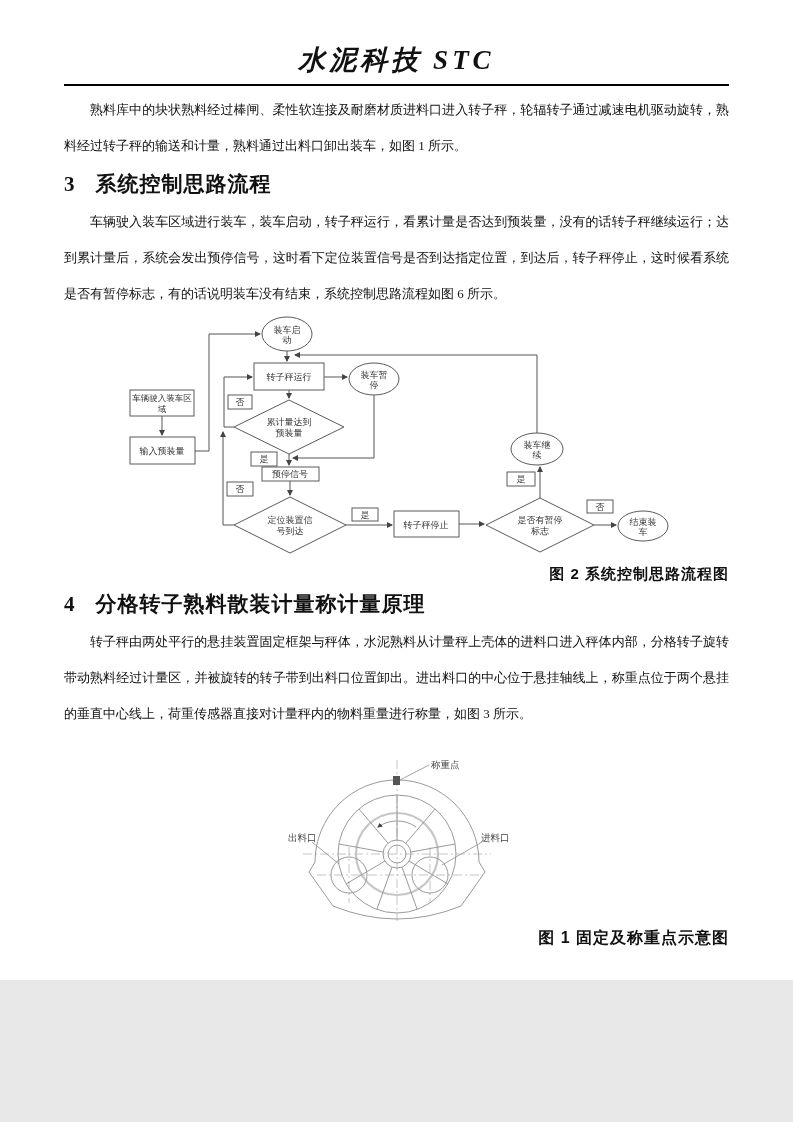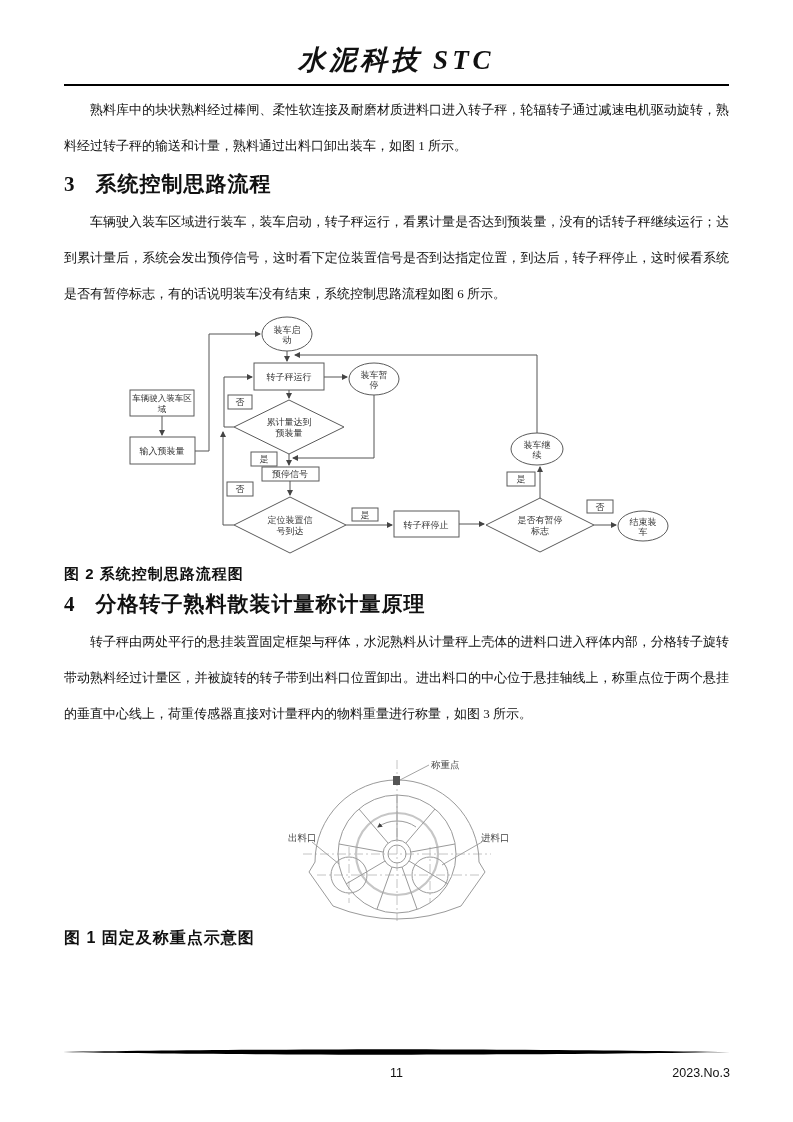--- a/index.html
+++ b/index.html
@@ -1,17 +1,17 @@
 <!DOCTYPE html>
 <html><head>
 <meta charset="utf-8">
 <style>
   html,body{margin:0;padding:0;background:#e8e8e8;}
   .page{
-    width:793px;height:1122px;position:relative;margin:0 auto;background:#ffffff;
+    width:793px;height:980px;position:relative;margin:0 auto;background:#ffffff;
     font-family:"Liberation Serif","DejaVu Serif",serif;color:#111;overflow:hidden;
   }
   .content{padding:42px 64px 0 64px;}
   .journal-title{
     text-align:center;font-size:27px;font-weight:bold;font-style:italic;
     letter-spacing:4px;margin:0 0 6px 0;line-height:36px;
     font-family:"Liberation Serif","DejaVu Serif",serif;
   }
   .header-rule{border-bottom:2.5px solid #000;margin:0 0 6px 0;}
   p.body{
@@ -19,21 +19,21 @@
     text-indent:2em;margin:0;
   }
   h2.sec{
     font-family:"Liberation Sans","DejaVu Sans",sans-serif;
     font-size:21px;font-weight:bold;margin:6px 0 6px 0;line-height:28px;letter-spacing:1px;
   }
   h2.sec .num{margin-right:20px;font-family:"Liberation Serif",serif;}
   figure{margin:0;padding:0;text-align:center;}
   .fig-caption{
     font-family:"Liberation Sans","DejaVu Sans",sans-serif;
-    font-size:15px;font-weight:bold;text-align:left;line-height:20px;letter-spacing:1px;color:#111;
+    font-size:15px;font-weight:bold;text-align:right;line-height:20px;letter-spacing:1px;color:#111;
   }
   svg{display:block;margin:0 auto;}
   svg text{font-family:"Liberation Sans","DejaVu Sans",sans-serif;fill:#333;}
   .flow-node-shape{fill:#fff;stroke:#5a5a5a;stroke-width:1;}
   .flow-edge{fill:none;stroke:#555;stroke-width:1;}
   .flow-label-box{fill:#fff;stroke:#5a5a5a;stroke-width:1;}
   .flow-text{font-size:9px;text-anchor:middle;}
   .draw-stroke{fill:none;stroke:#9a9a9a;stroke-width:1;}
   .draw-dash{fill:none;stroke:#b5b5b5;stroke-width:0.8;stroke-dasharray:9 3 2 3;}
   .draw-text{font-size:9.5px;fill:#444;}

